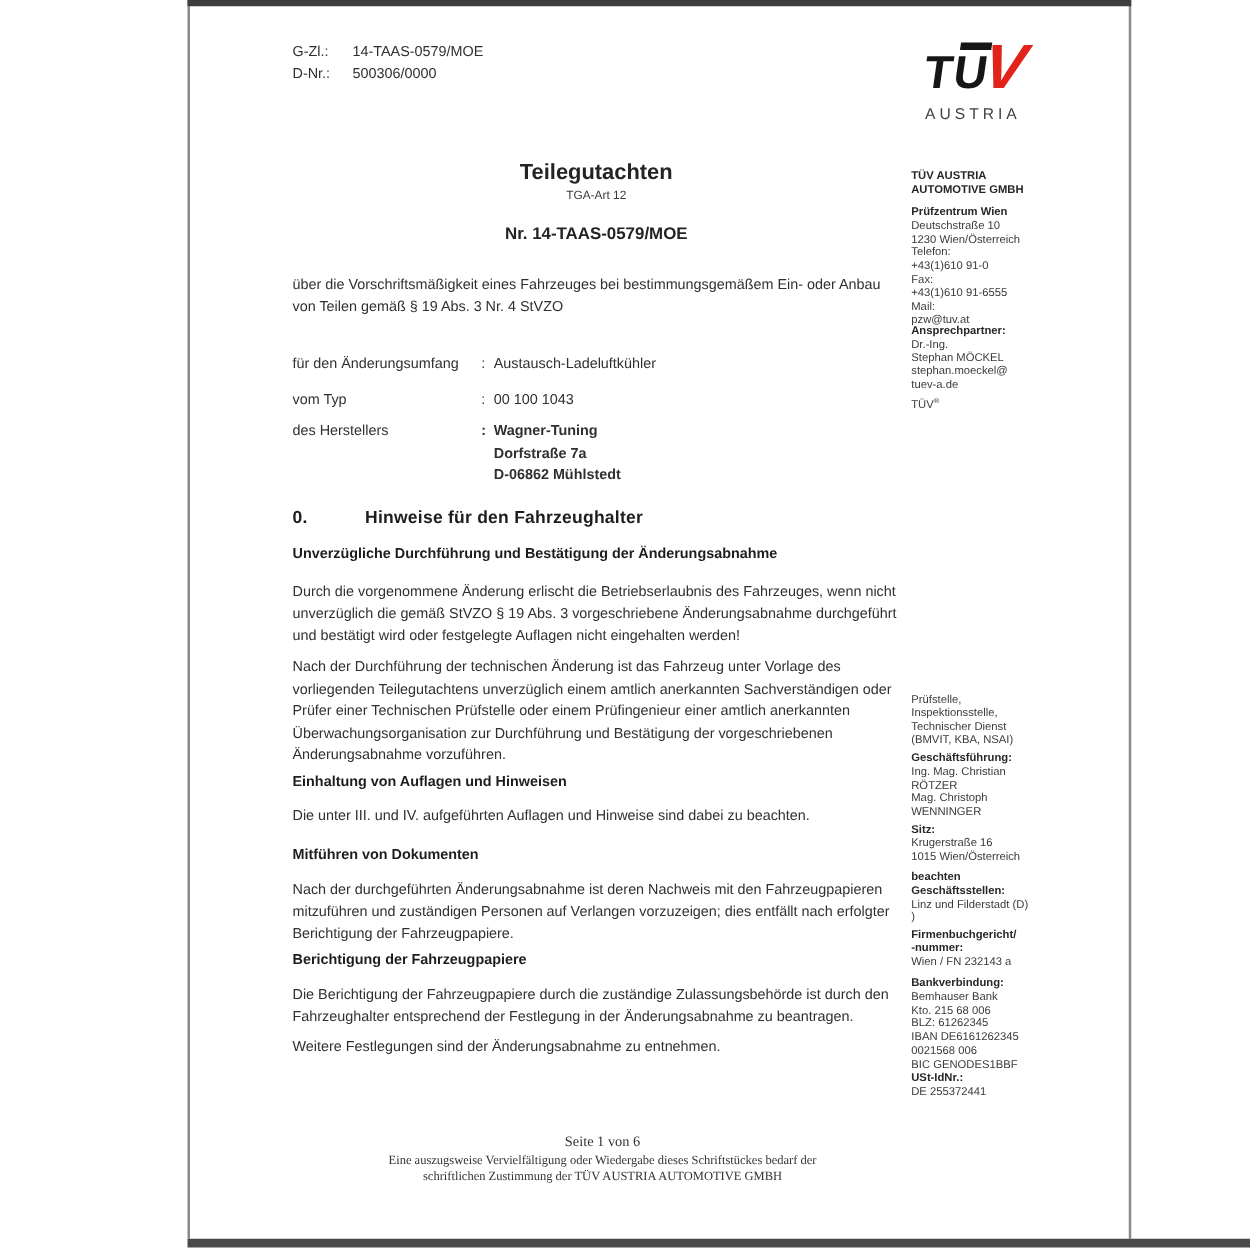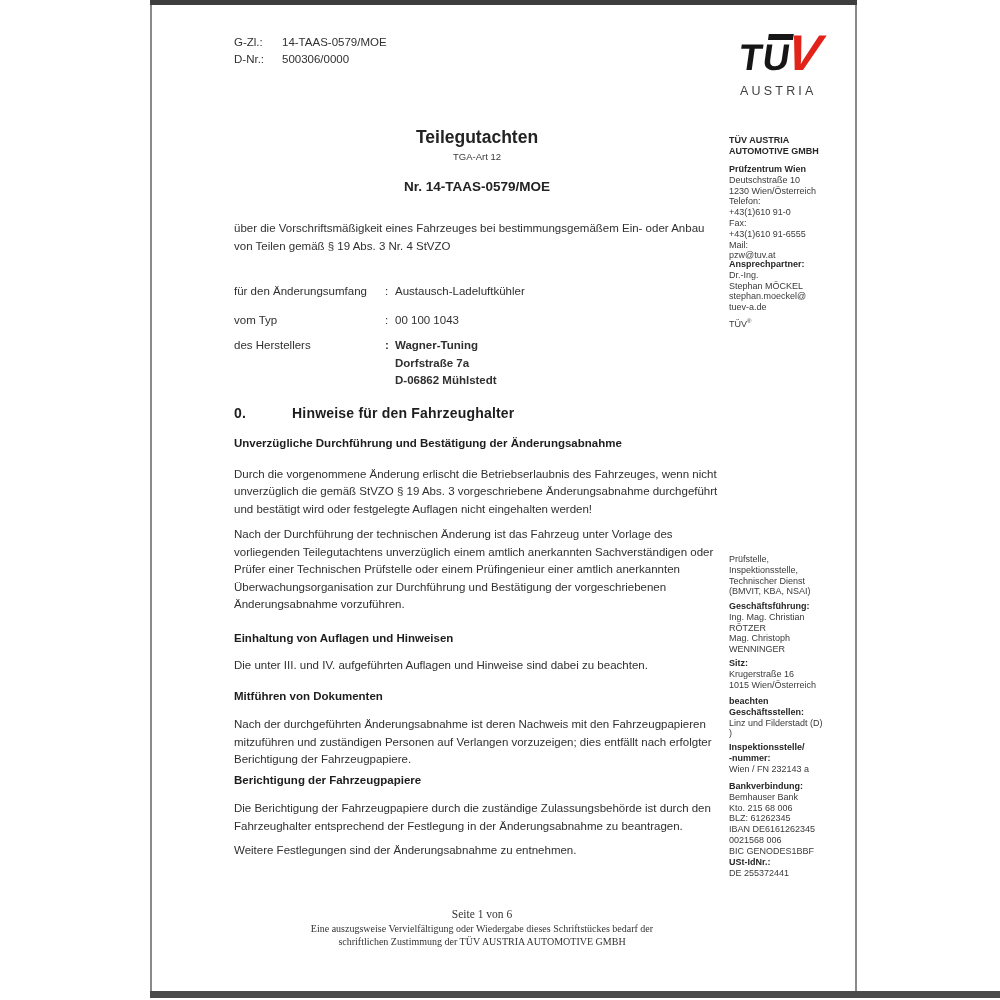--- a/index.html
+++ b/index.html
@@ -3,21 +3,21 @@
 <meta charset="utf-8">
 <style>
   html,body{margin:0;padding:0;}
   body{
     width:1000px;height:1000px;background:#ffffff;position:relative;
     font-family:"Liberation Sans","DejaVu Sans",sans-serif;color:#303030;
     -webkit-font-smoothing:antialiased;
   }
   .page{
     position:absolute;left:150px;top:0;width:703px;height:991px;background:#fff;
-    border-left:2px solid #8a8a8a;border-right:2px solid #8a8a8a;
+    border-left:2px solid #8a8a8a;border-right:2px solid #8a8a8a;padding-left:48px;
   }
   .top-bar{position:absolute;left:-2px;right:-2px;top:0;height:5px;background:#3e3e3e;}
   .bottom-bar{position:absolute;left:150px;top:991px;width:850px;height:7px;background:#4a4a4a;}
 
   
   .refs{position:absolute;left:82px;top:34px;font-size:11.5px;line-height:17px;}
   .refs .row{display:flex;}
   .refs .lbl{width:48px;flex:none;}
 
   
@@ -119,21 +119,21 @@
 
     <div class="sec-head" style="margin-bottom:13px;">
       <span class="num">0.</span>
       <span>Hinweise für den Fahrzeughalter</span>
     </div>
 
     <div class="subhead" style="margin-bottom:13px;">Unverzügliche Durchführung und Bestätigung der Änderungsabnahme</div>
     <p class="para" style="margin-bottom:8px;">Durch die vorgenommene Änderung erlischt die Betriebserlaubnis des Fahrzeuges, wenn nicht unverzüglich die gemäß StVZO § 19 Abs. 3 vorgeschriebene Änderungsabnahme durchgeführt und bestätigt wird oder festgelegte Auflagen nicht eingehalten werden!</p>
     <p class="para" style="margin-bottom:4px;">Nach der Durchführung der technischen Änderung ist das Fahrzeug unter Vorlage des vorliegenden Teilegutachtens unverzüglich einem amtlich anerkannten Sachverständigen oder Prüfer einer Technischen Prüfstelle oder einem Prüfingenieur einer amtlich anerkannten Überwachungsorganisation zur Durchführung und Bestätigung der vorgeschriebenen Änderungsabnahme vorzuführen.</p>
 
-    <div class="subhead" style="margin-bottom:10px;margin-top:16px;">Einhaltung von Auflagen und Hinweisen</div>
+    <div class="subhead" style="margin-bottom:10px;margin-top:4px;">Einhaltung von Auflagen und Hinweisen</div>
     <p class="para" style="margin-bottom:13px;">Die unter III. und IV. aufgeführten Auflagen und Hinweise sind dabei zu beachten.</p>
 
     <div class="subhead" style="margin-bottom:11px;">Mitführen von Dokumenten</div>
     <p class="para" style="margin-bottom:3px;">Nach der durchgeführten Änderungsabnahme ist deren Nachweis mit den Fahrzeugpapieren mitzuführen und zuständigen Personen auf Verlangen vorzuzeigen; dies entfällt nach erfolgter Berichtigung der Fahrzeugpapiere.</p>
 
     <div class="subhead" style="margin-bottom:11px;margin-top:0;">Berichtigung der Fahrzeugpapiere</div>
     <p class="para" style="margin-bottom:7px;">Die Berichtigung der Fahrzeugpapiere durch die zuständige Zulassungsbehörde ist durch den Fahrzeughalter entsprechend der Festlegung in der Änderungsabnahme zu beantragen.</p>
     <p class="para">Weitere Festlegungen sind der Änderungsabnahme zu entnehmen.</p>
   </div>
 
@@ -202,21 +202,21 @@
           <div>Geschäftsstellen:</div>
         </div>
       <div>
           <div>Linz und Filderstadt (D)</div>
           <div>)</div>
         </div>
     </div>
 
     <div class="sg" style="top:607px;">
       <div class="sb-bold">
-          <div>Inspektionsstelle/</div>
+          <div>Firmenbuchgericht/</div>
           <div>-nummer:</div>
         </div>
       <div>
           <div>Wien / FN 232143 a</div>
         </div>
     </div>
 
     <div class="sg" style="top:646px;">
       <div class="sb-bold">Bankverbindung:</div>
       <div>

